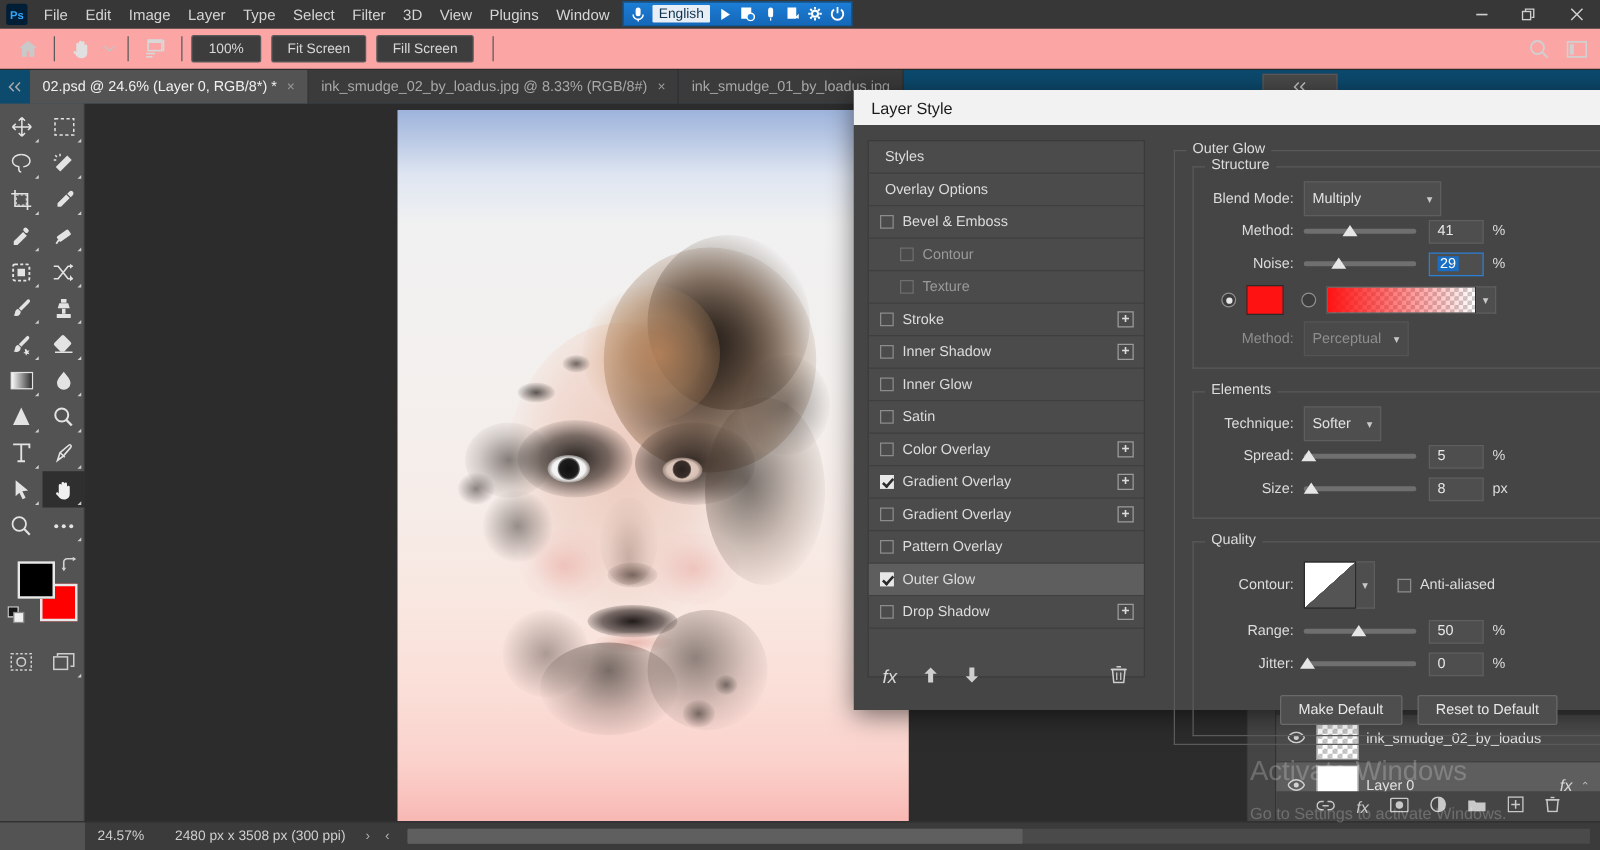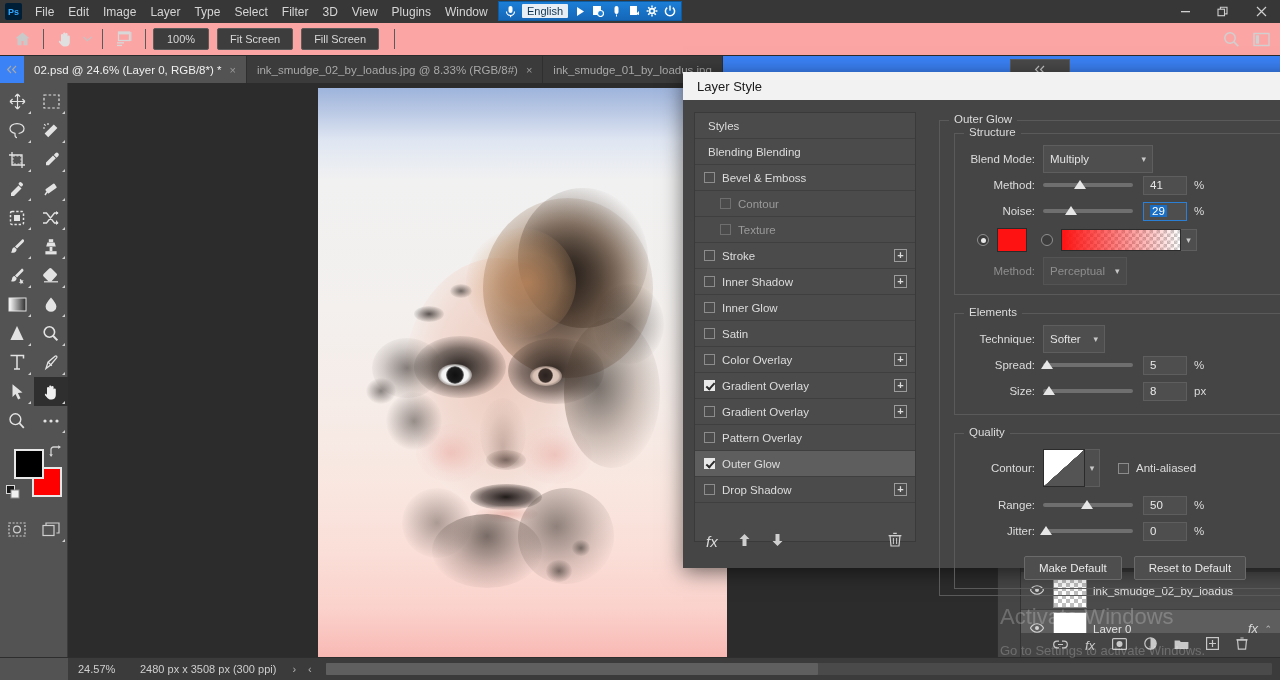--- a/index.html
+++ b/index.html
@@ -58,21 +58,21 @@
     background:#3d3d3d; border:1px solid #5b5b5b; color:#d8d8d8;
     font-size:11px; padding:4px 12px; margin-right:8px; border-radius:2px;
     min-width:56px; text-align:center;
   }
   .ob-right { position:absolute; right:6px; top:4px; display:flex; gap:4px; }
   .ob-right .ob-icon { width:26px; height:24px; }
 
   
   .tabbar {
     position:absolute; left:0; top:56px; width:1280px; height:27px;
-    background:#3b82f6; display:flex; align-items:flex-end;
+    background:#0c4a6e; display:flex; align-items:flex-end;
   }
   .tab-collapse { width:24px; height:27px; display:flex; align-items:center;
     justify-content:center; color:#aaa; font-size:11px;}
   .tab {
     height:27px; display:flex; align-items:center; gap:8px;
     padding:0 10px; font-size:11.5px; color:#a8a8a8;
     background:#3b3b3b; border-right:1px solid #2f2f2f;
     white-space:nowrap;
   }
   .tab.active { background:#535353; color:#f0f0f0; }
@@ -780,21 +780,21 @@
 
   <div class="dialog">
     <div class="dlg-title">Layer Style</div>
     <div class="dlg-body">
 
       <div class="fxlist">
         <div class="fxrow plain">
           <span>Styles</span>
         </div>
         <div class="fxrow plain">
-          <span>Blending Blending</span>
+          <span>Overlay Options</span>
         </div>
         <div class="fxrow">
           <span class="cbx"></span>
           <span>Bevel &amp; Emboss</span>
         </div>
         <div class="fxrow indent">
           <span class="cbx dim"></span>
           <span style="color:#9a9a9a;">Contour</span>
         </div>
         <div class="fxrow indent">

